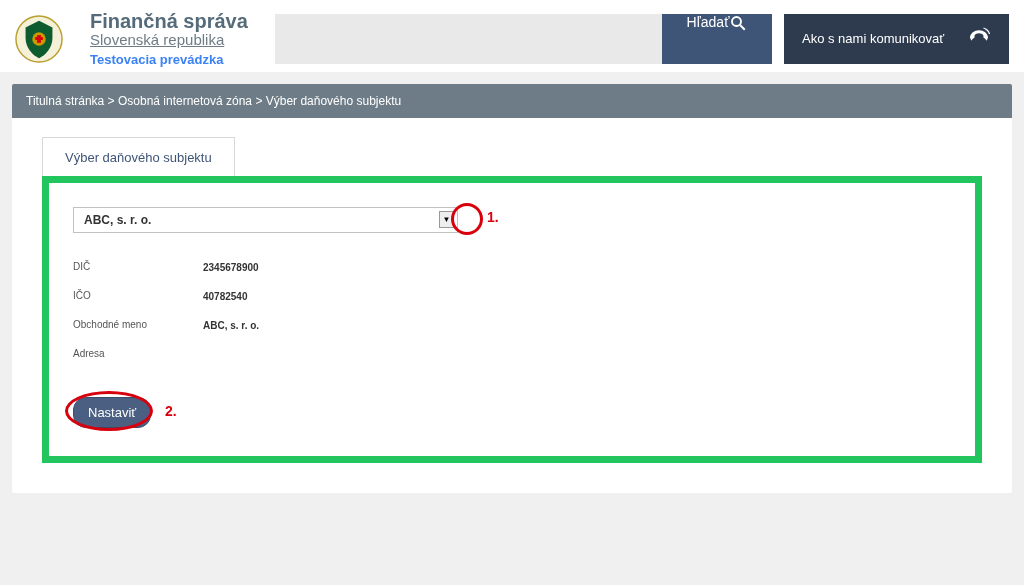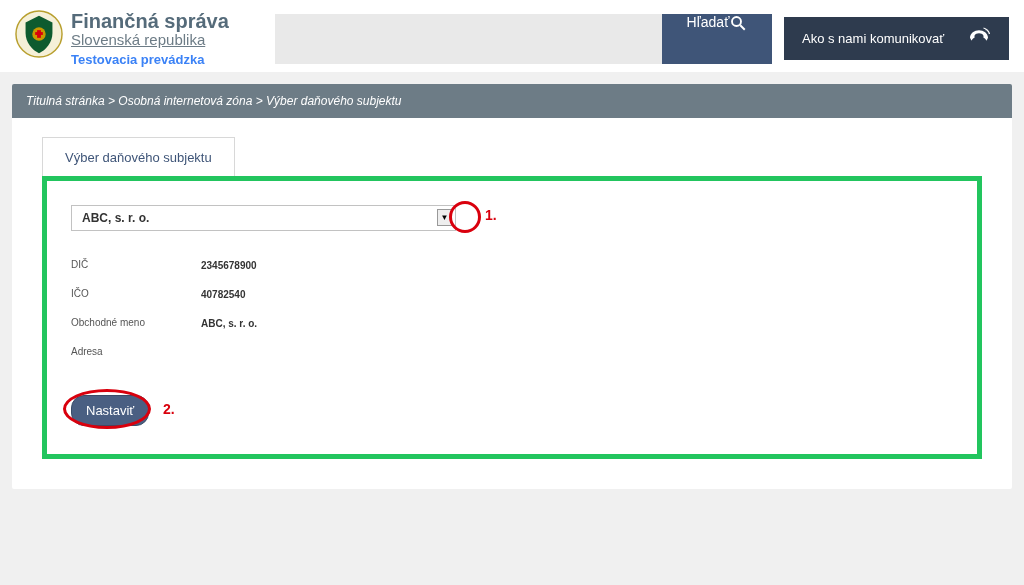--- a/index.html
+++ b/index.html
@@ -11,23 +11,24 @@
     overflow: hidden;
   }
   .header {
     display: flex;
     align-items: center;
     padding: 10px 15px 5px 15px;
     background: #fff;
   }
   .logo-block {
     display: flex;
-    align-items: flex-start;
+    align-items: center;
     flex: 0 0 auto;
     width: 250px;
+    gap: 19px;
   }
   .logo {
     width: 48px;
     height: 48px;
     margin-right: 8px;
     flex: 0 0 auto;
   }
   .logo svg { width: 100%; height: 100%; }
   .title-block { display: flex; flex-direction: column; }
   .title-main {
@@ -75,59 +76,59 @@
     align-items: flex-start;
     justify-content: center;
     font-size: 14px;
     cursor: pointer;
   }
   .comm-btn {
     background: #2e3b4e;
     color: #fff;
     margin-left: 12px;
     width: 225px;
-    height: 43px;
+    height: 50px;
     display: flex;
     align-items: center;
     justify-content: space-between;
     padding: 0 18px;
     font-size: 13px;
     cursor: pointer;
   }
   .page-body {
     padding: 12px;
   }
   .breadcrumb {
     background: #6d7c86;
     color: #fff;
     padding: 10px 14px;
     font-size: 12px;
     border-radius: 2px 2px 0 0;
   }
-  .breadcrumb span { cursor: pointer; font-style: italic; }
+  .breadcrumb span { cursor: pointer; }
   .panel {
     background: #fff;
     padding: 18px 30px 30px 30px;
     border-radius: 0 0 2px 2px;
   }
   .tab-row {
     display: flex;
   }
   .tab {
     padding: 12px 22px;
     font-size: 13px;
     color: #3f5578;
     border: 1px solid #d8d8d8;
     border-bottom: none;
     background: #fff;
     position: relative;
     top: 1px;
   }
   .tab-content {
-    border: 5px solid #22c55e;
+    border: 7px solid #22c55e;
     padding: 24px 24px 28px 24px;
     position: relative;
   }
   .select-wrap {
     position: relative;
     width: 385px;
   }
   .select-box {
     width: 100%;
     border: 1px solid #c2c2c2;

